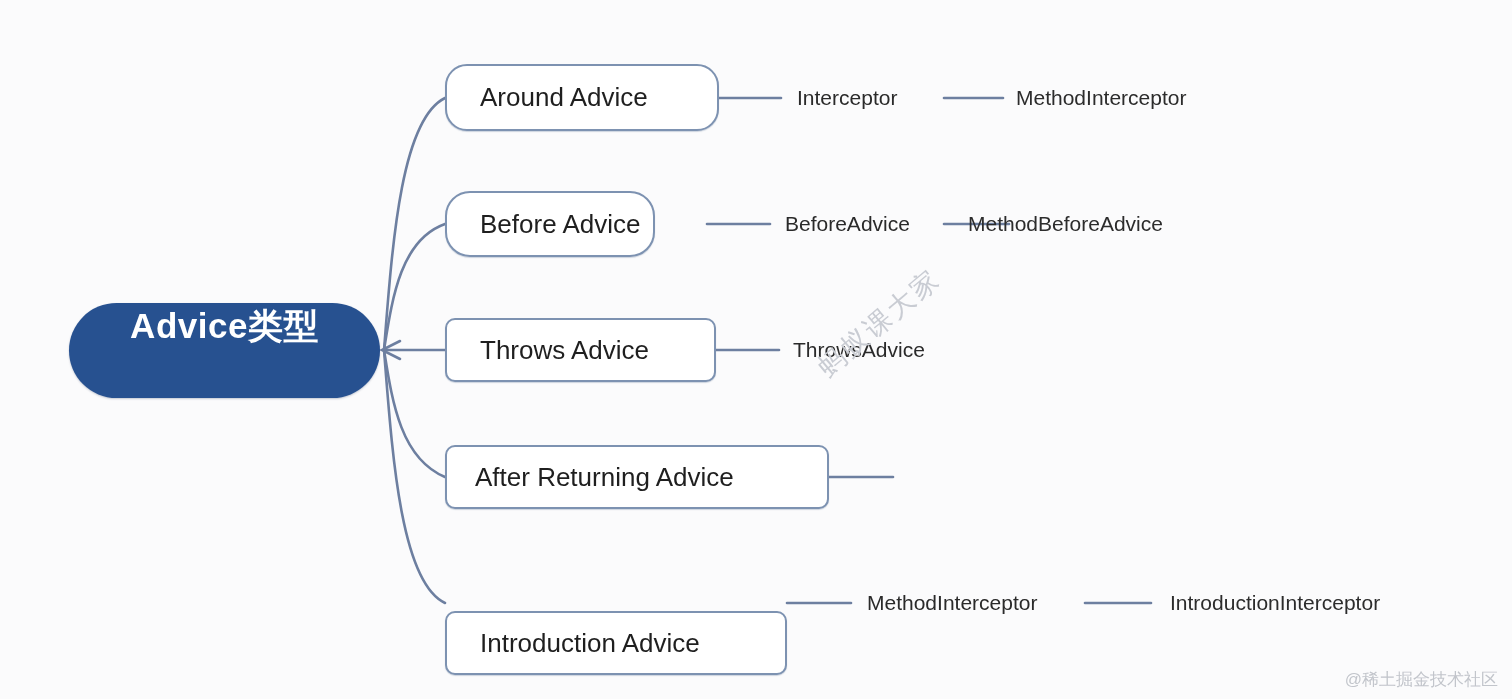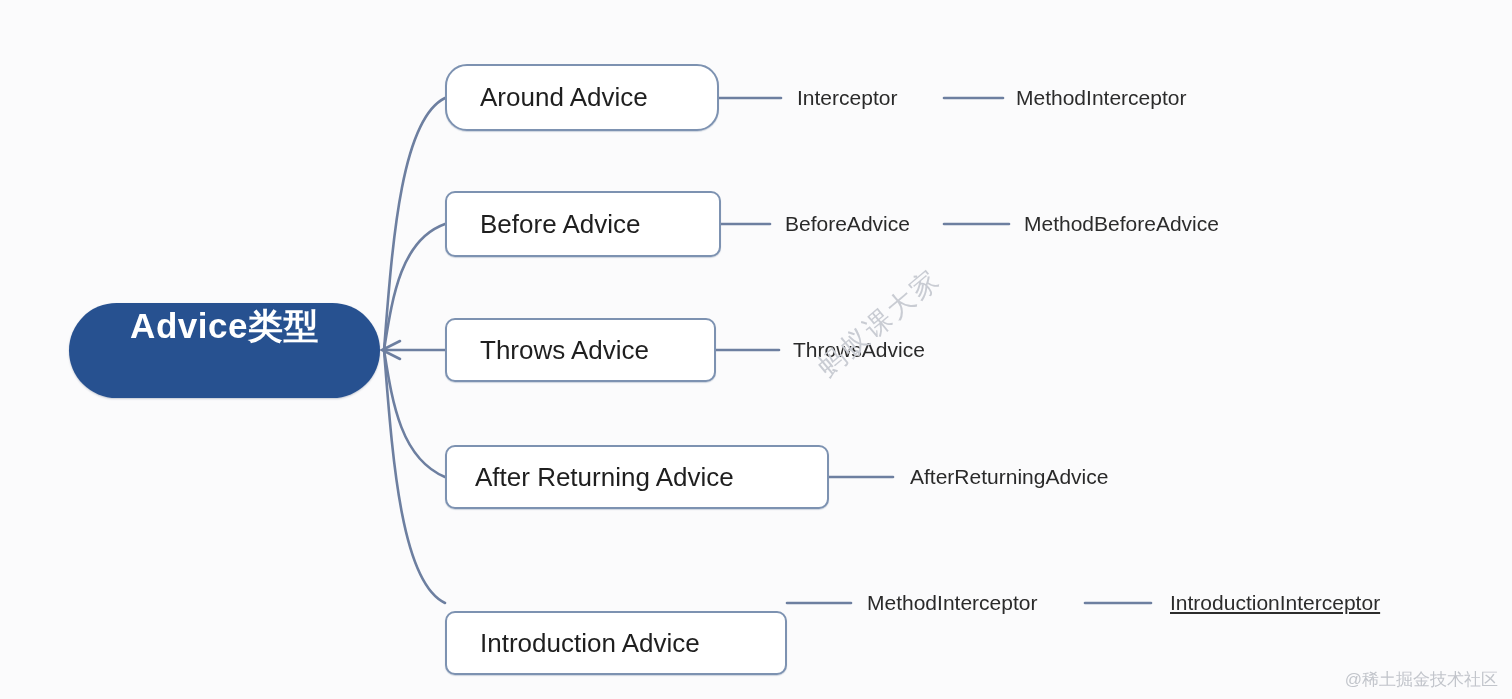--- a/index.html
+++ b/index.html
@@ -120,51 +120,48 @@
   <div class="branch-box" style="left:445px; top:64px; width:274px; height:67px;border-radius:22px;">
     <span>Around Advice</span>
   </div>
   <div class="leaf-label" style="left:797px; top:98px;">
     <span>Interceptor</span>
   </div>
   <div class="leaf-label level3" style="left:1016px; top:98px;">
     <span>MethodInterceptor</span>
   </div>
 
-  <div class="branch-box" style="left:445px; top:191px; width:276px; height:66px;">
+  <div class="branch-box" style="left:445px; top:191px; width:210px; height:66px;border-radius:25px;">
     <span>Before Advice</span>
   </div>
   <div class="leaf-label" style="left:785px; top:224px;">
     <span>BeforeAdvice</span>
   </div>
-  <div class="leaf-label level3" style="left:1024px; top:224px;">
+  <div class="leaf-label level3" style="left:968px; top:224px;">
     <span>MethodBeforeAdvice</span>
   </div>
 
   <div class="branch-box" style="left:445px; top:318px; width:271px; height:64px;">
     <span>Throws Advice</span>
   </div>
   <div class="leaf-label" style="left:793px; top:350px;">
     <span>ThrowsAdvice</span>
   </div>
 
   <div class="branch-box" style="left:445px; top:445px; width:384px; height:64px;padding-left:28px;">
     <span>After Returning Advice</span>
   </div>
-  <div class="leaf-label" style="left:910px; top:477px;">
-    <span>AfterReturningAdvice</span>
-  </div>
 
   <div class="branch-box" style="left:445px; top:571px; width:342px; height:64px;margin-top:40px;">
     <span>Introduction Advice</span>
   </div>
   <div class="leaf-label" style="left:867px; top:603px;">
     <span>MethodInterceptor</span>
   </div>
-  <div class="leaf-label level3" style="left:1170px; top:603px;text-decoration:underline;">
+  <div class="leaf-label level3" style="left:1170px; top:603px;">
     <span>IntroductionInterceptor</span>
   </div>
 
   <div class="watermark-rot">蚂蚁课大家</div>
 
   <div class="attribution">@稀土掘金技术社区</div>
 
 </div>
 
 </body></html>

